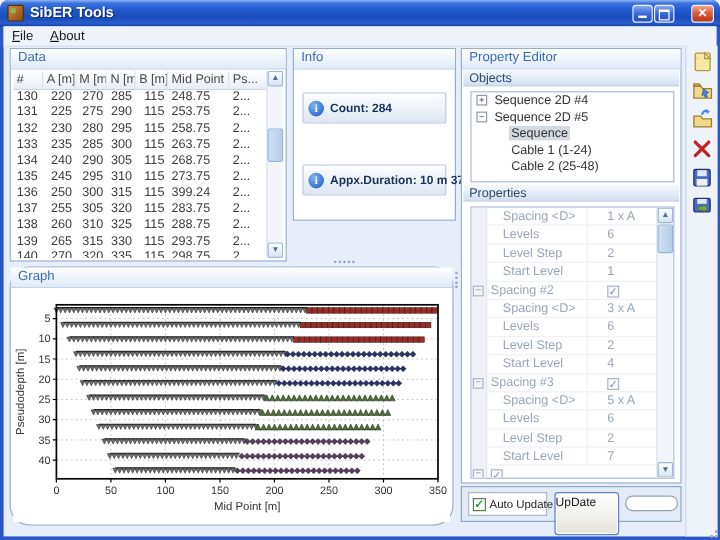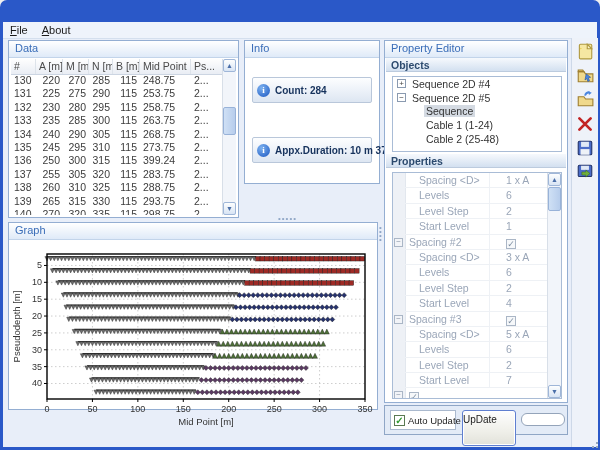--- a/index.html
+++ b/index.html
@@ -50,21 +50,21 @@
     border:1px solid #98b2d8;border-radius:2px;box-sizing:border-box;}
   
   .info-box{position:absolute;left:7px;width:120px;height:26px;border:1px solid #b9c7da;border-radius:2px;
     background:linear-gradient(#fdfeff,#dde6f2);display:flex;align-items:center;padding:0 4px;box-sizing:border-box;}
   .info-ico{width:13px;height:13px;border-radius:50%;background:radial-gradient(circle at 35% 30%,#7db2f0,#1a56c0);
     color:#fff;font-size:9px;font-weight:bold;text-align:center;line-height:13px;flex:0 0 13px;
     font-family:"Liberation Serif",serif;}
   .info-text{margin-left:5px;font-size:10px;font-weight:bold;color:#16325c;white-space:nowrap;}
   
   .group-header{position:absolute;left:1px;right:1px;height:14px;background:linear-gradient(#f6f9fd,#d3e0f0);
-    border-bottom:1px solid #bccbde;color:#2c4a6e;font-size:10.5px;line-height:14px;padding:0 5px;box-sizing:border-box;font-weight:bold;}
+    border-bottom:1px solid #bccbde;color:#2c4a6e;font-size:10.5px;line-height:14px;padding:0 5px;box-sizing:border-box;}
   
   .tree-box{position:absolute;left:7px;top:35px;width:168px;height:74px;background:#fff;border:1px solid #a9bcd6;
     font-size:10.5px;color:#333;overflow:hidden;}
   .tree-item{display:flex;align-items:center;height:13.8px;white-space:nowrap;}
   .tree-exp{width:9px;height:9px;border:1px solid #8a9ab0;background:#fff;box-sizing:border-box;
     font-size:8px;line-height:7px;text-align:center;color:#444;margin-right:4px;flex:0 0 9px;}
   .tree-exp.none{border:none;background:transparent;}
   .tree-label{padding:0 2px;}
   .tree-label.sel{background:#d4dae2;}
   
@@ -103,20 +103,27 @@
     background:
      radial-gradient(circle at 8px 8px,#9ab 1px,transparent 1.4px),
      radial-gradient(circle at 8px 4px,#9ab 1px,transparent 1.4px),
      radial-gradient(circle at 4px 8px,#9ab 1px,transparent 1.4px);}
 </style>
 </head>
 <body>
 
 <div id="app">
 
+  <div class="titlebar">
+    <div class="app-icon"></div>
+    <div class="title-text">SibER Tools</div>
+    <div class="winbtn minb"><span class="glyph-min"></span></div>
+    <div class="winbtn maxb"><span class="glyph-max"></span></div>
+    <div class="winbtn closeb"><span class="glyph-close">✕</span></div>
+  </div>
 
   <div class="client"></div>
 
   <div class="menubar" id="menubar">
       <div class="menu-item"><u>F</u>ile</div>
       <div class="menu-item"><u>A</u>bout</div>
     </div>
 
   <div class="panel" style="left:8px;top:40px;width:231px;height:178px;">
     <div class="panel-header">Data</div>
@@ -359,21 +366,21 @@
 
   <div class="pe-footer">
     <div class="au-box">
       <div class="au-check">✓</div>
       <div class="au-label">Auto Update</div>
     </div>
     <div class="update-btn">UpDate</div>
     <div class="progress"></div>
   </div>
 
-  <div class="panel" style="left:8px;top:222px;width:370px;height:188px;">
+  <div class="panel" style="left:8px;top:222px;width:370px;height:216px;border-radius:17px;">
     <div class="panel-header">Graph</div>
     <div class="chart-area">
       <svg id="chart" width="364" height="195">
           <line x1="81.42857142857142" y1="13" x2="81.42857142857142" y2="158" stroke="#b8b8b8" stroke-dasharray="1.5,2.5" stroke-width="0.7"></line>
           <line x1="126.85714285714285" y1="13" x2="126.85714285714285" y2="158" stroke="#b8b8b8" stroke-dasharray="1.5,2.5" stroke-width="0.7"></line>
           <line x1="172.28571428571428" y1="13" x2="172.28571428571428" y2="158" stroke="#b8b8b8" stroke-dasharray="1.5,2.5" stroke-width="0.7"></line>
           <line x1="217.7142857142857" y1="13" x2="217.7142857142857" y2="158" stroke="#b8b8b8" stroke-dasharray="1.5,2.5" stroke-width="0.7"></line>
           <line x1="263.1428571428571" y1="13" x2="263.1428571428571" y2="158" stroke="#b8b8b8" stroke-dasharray="1.5,2.5" stroke-width="0.7"></line>
           <line x1="308.57142857142856" y1="13" x2="308.57142857142856" y2="158" stroke="#b8b8b8" stroke-dasharray="1.5,2.5" stroke-width="0.7"></line>
           <line x1="36" y1="24.46511627906977" x2="354" y2="24.46511627906977" stroke="#b8b8b8" stroke-dasharray="1.5,2.5" stroke-width="0.7"></line>

